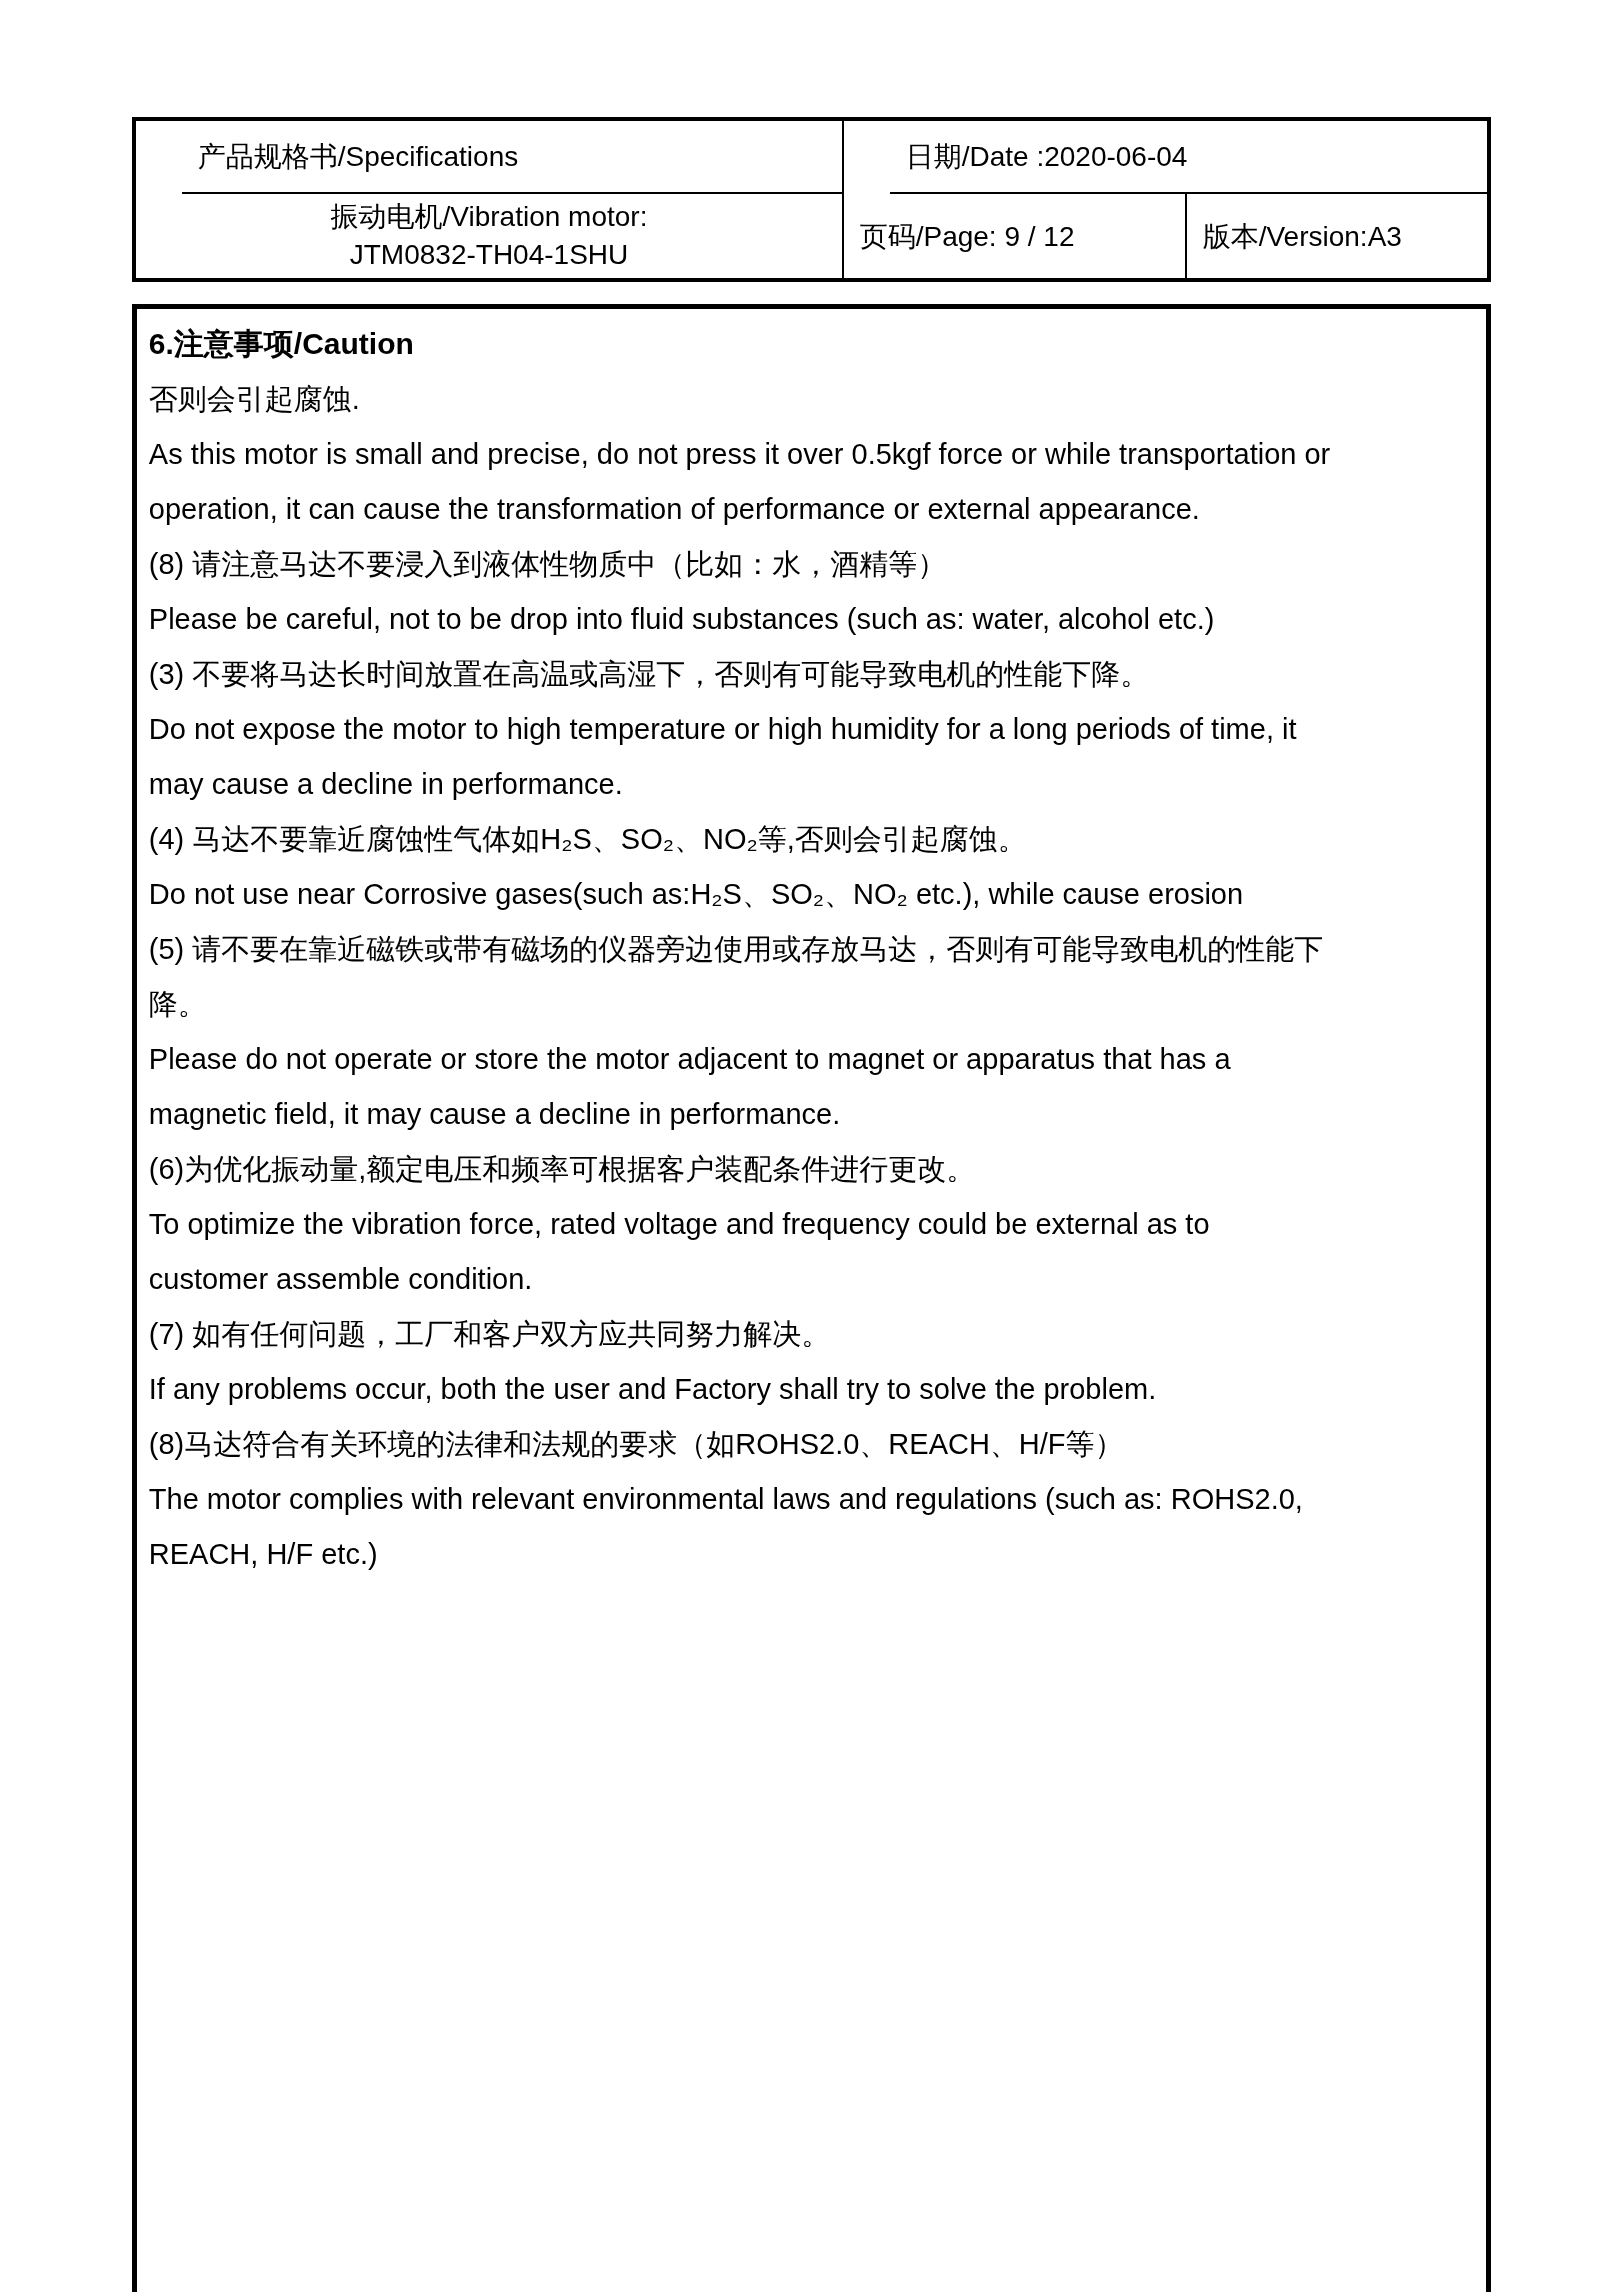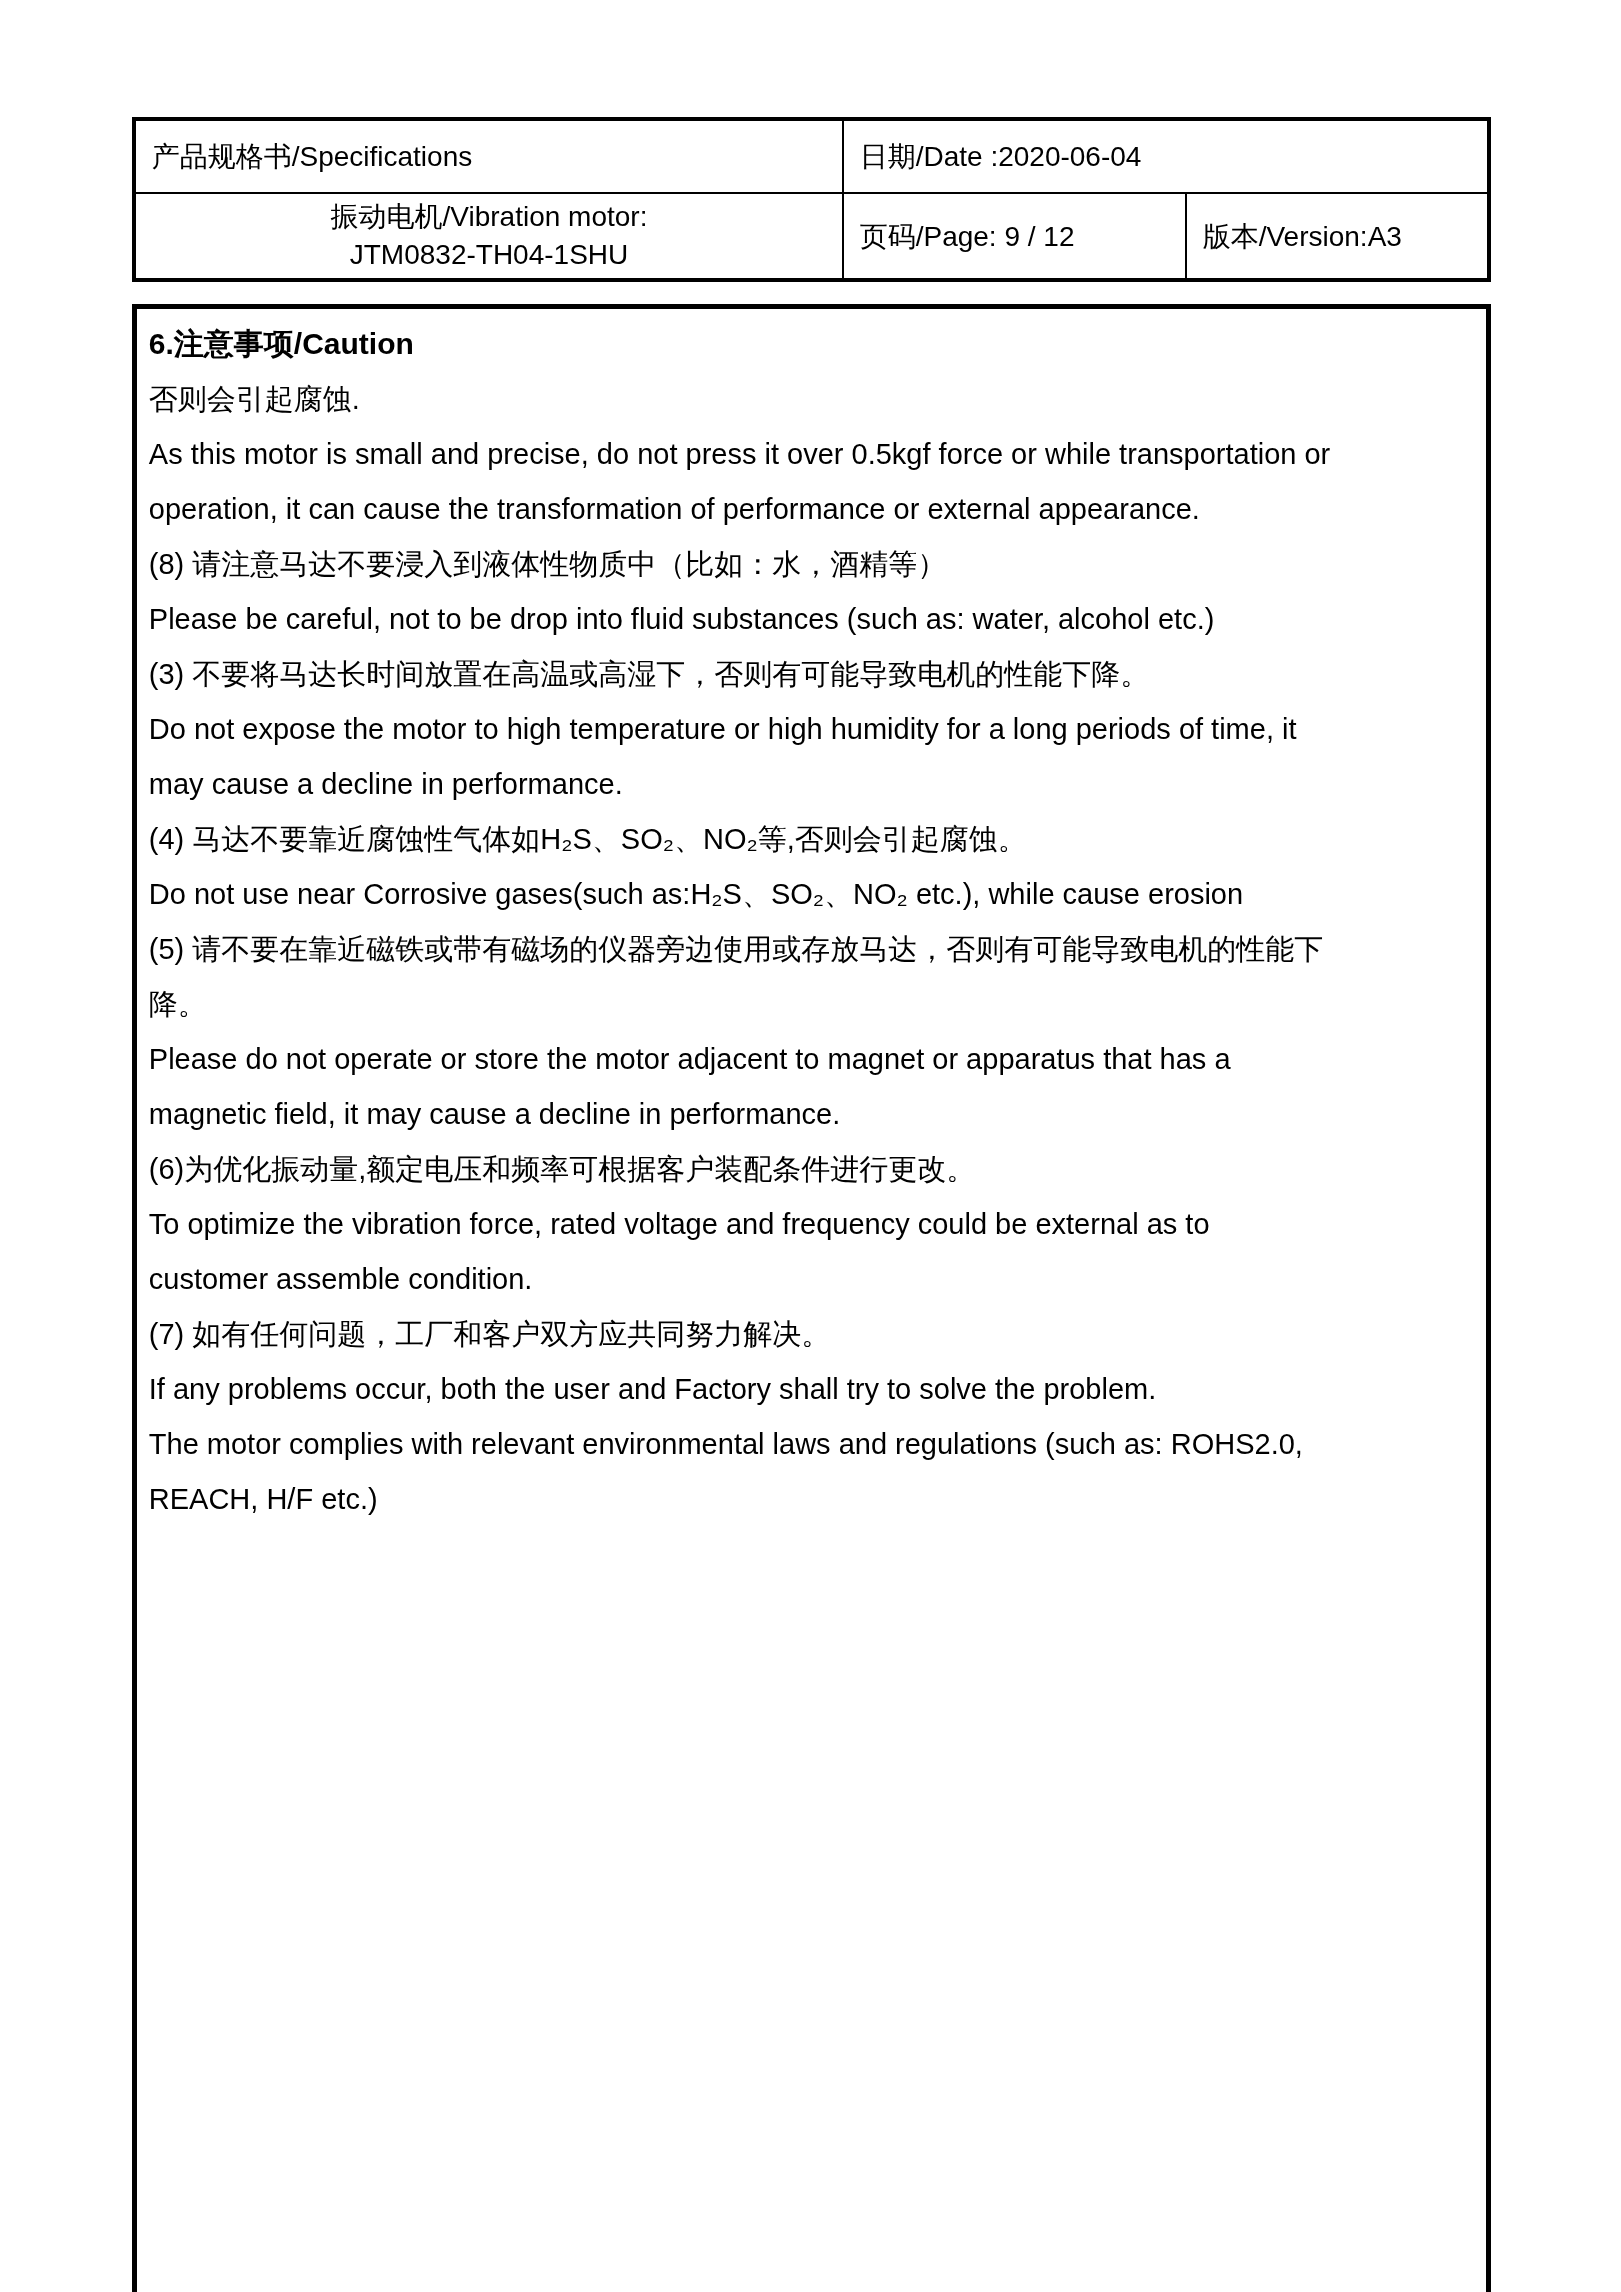--- a/index.html
+++ b/index.html
@@ -32,21 +32,21 @@
   .cell {
     display: flex;
     align-items: center;
     padding: 0 15.7px;
     font-size: 28px;
     line-height: 35px;
     white-space: nowrap;
     overflow: hidden;
   }
   .cell.b-right  { border-right: 2px solid #000000; }
-  .cell.b-bottom { border-bottom: 2px solid #000000; }
+  .cell.b-bottom { border-bottom: 2px solid #000000; margin-left: 46px; }
   .cell.span2 { grid-column: 2 / 4; }
   .product-cell { flex-direction: column; align-items: center; justify-content: center; }
   .product-cell div { line-height: 38px; }
 
   
   .caution-box {
     position: absolute;
     left: 132px;
     top: 304px;
     width: 1359px;
@@ -99,19 +99,20 @@
         <div class="caution-line">Do not use near Corrosive gases(such as:H₂S、SO₂、NO₂  etc.), while cause erosion</div>
         <div class="caution-line">(5) 请不要在靠近磁铁或带有磁场的仪器旁边使用或存放马达，否则有可能导致电机的性能下</div>
         <div class="caution-line">降。</div>
         <div class="caution-line">Please do not operate or store the motor adjacent to magnet or apparatus that has a</div>
         <div class="caution-line">magnetic field, it may cause a decline in performance.</div>
         <div class="caution-line">(6)为优化振动量,额定电压和频率可根据客户装配条件进行更改。</div>
         <div class="caution-line">To optimize the vibration force, rated voltage and frequency could be external as to</div>
         <div class="caution-line">customer assemble condition.</div>
         <div class="caution-line">(7) 如有任何问题，工厂和客户双方应共同努力解决。</div>
         <div class="caution-line">If any problems occur, both the user and Factory shall try to solve the problem.</div>
+        <div class="caution-line">(8)马达符合有关环境的法律和法规的要求（如ROHS2.0、REACH、H/F等）</div>
         <div class="caution-line">The motor complies with relevant environmental laws and regulations (such as: ROHS2.0,</div>
         <div class="caution-line">REACH, H/F etc.)</div>
       </div>
   </div>
 
 </div>
 
 
 </body></html>

